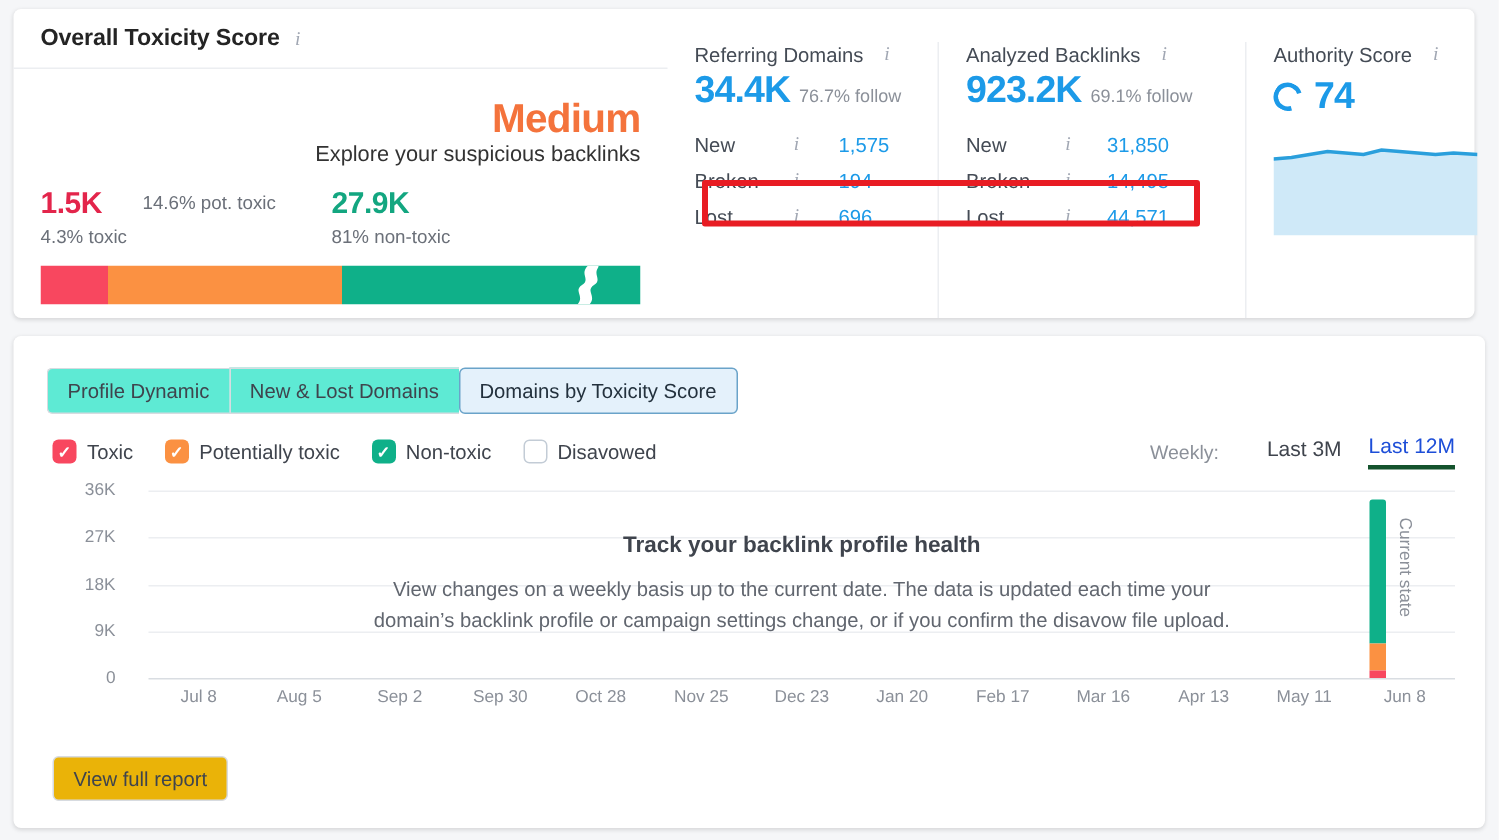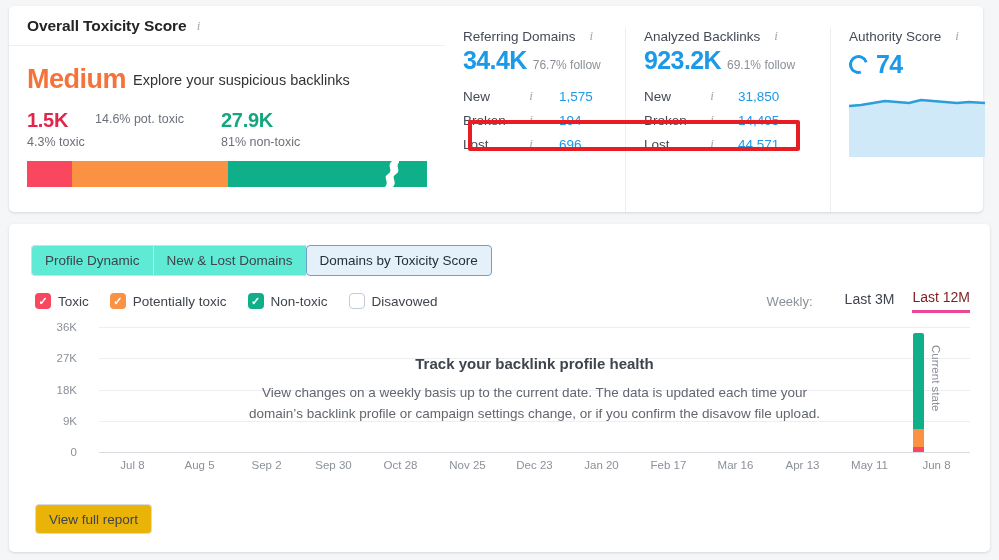--- a/index.html
+++ b/index.html
@@ -27,21 +27,21 @@
     padding-left: 18px; border-bottom: 1px solid #eceef1;
   }
   .tox-title { font-size: 15.5px; font-weight: bold; letter-spacing: -.1px; }
   .info-i {
     display: inline-block; width: 12px; text-align: center;
     font-family: "Liberation Serif", serif;
     font-style: italic; font-size: 13px; color: #a1a7b3;
     margin-left: 6px; cursor: pointer; vertical-align: 1px;
   }
   .tox-body { padding: 18px 18px 0 18px; }
-  .grade-row { display: flex; align-items: center; }
+  .grade-row { display: flex; align-items: flex-end; flex-direction: column; }
   .grade { font-size: 27px; font-weight: bold; color: #f4733c; letter-spacing: -.5px; }
   .grade-sub { font-size: 14.5px; color: #333; margin-left: 7px; }
 
   .stats-row { display: flex; margin-top: 14px; }
   .stat-big { font-size: 20px; font-weight: bold; letter-spacing: -.3px; }
   .stat-lbl { font-size: 12.5px; color: #6b7079; margin-top: 3px; white-space: nowrap; }
   .s-toxic { color: #e3254b; }
   .s-pot   { color: #f4733c; }
   .s-non   { color: #13a680; }
   .stat-col-0 { width: 68px; }
@@ -124,21 +124,21 @@
   .chk.green { background: #0fb089; }
   .chk.empty { background: #fff; border: 1px solid #c3ccd6; }
   .chk-lbl { font-size: 13.5px; color: #3f444d; margin-left: 7px; }
 
   .period { position: absolute; right: 20px; display: flex; align-items: center; }
   .period-lbl { font-size: 13px; color: #8b9099; margin-right: 14px; }
   .period-opt {
     font-size: 14px; color: #3f444d; margin-left: 18px;
     padding-bottom: 5px; cursor: pointer;
   }
-  .period-opt.active { border-bottom: 3px solid #ec4899; color: #7f1d1d; }
+  .period-opt.active { border-bottom: 3px solid #14532d; color: #1d4ed8; }
 
   .chart-wrap { position: relative; margin-top: 18px; height: 145px; }
   .y-ax { position: absolute; left: 0; top: 0; width: 82px; height: 125px; }
   .y-tick {
     position: absolute; right: 14px; font-size: 11.5px; color: #8b9099;
     transform: translateY(-50%);
   }
   .grid { position: absolute; left: 90px; right: 20px; top: 0; height: 125px; }
   .gline { position: absolute; left: 0; right: 0; height: 1px; background: #eceef1; }
   .gline.base { background: #d9dde2; }

